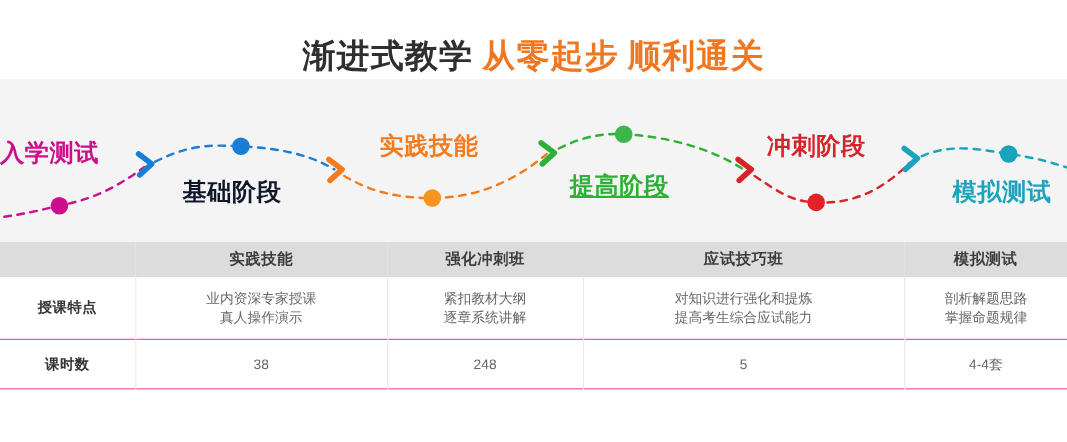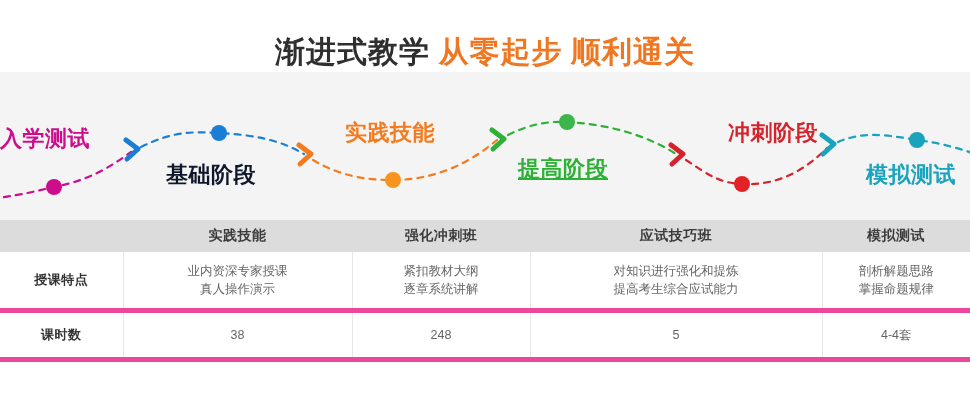--- a/index.html
+++ b/index.html
@@ -103,21 +103,21 @@
     height: 32px;
     color: #3c3c3c;
     font-size: 14px;
     font-weight: bold;
     letter-spacing: 0.5px;
   }
   .course-table thead th.blank-head {
     background: #dcdcdc;
   }
   .course-table tbody tr {
-    border-bottom: 5px solid #ec4899;
+    border-bottom: 1px solid #ec4899;
   }
   .course-table tbody td {
     border-right: 1px solid #e8e8e8;
     color: #666666;
     font-size: 12.5px;
     line-height: 18px;
     background: #ffffff;
   }
   .course-table tbody td:last-child {
     border-right: none;
@@ -172,21 +172,21 @@
       <circle cx="393" cy="108" r="8" fill="#f8931f"></circle>
       <circle cx="567" cy="50" r="8" fill="#3cb54a"></circle>
       <circle cx="742" cy="112" r="8" fill="#e32228"></circle>
       <circle cx="917" cy="68" r="8" fill="#19a3bd"></circle>
     </svg>
 
     <div class="stage-label" style="left:0px;   top:52px; color:#cc0e8d;">入学测试</div>
     <div class="stage-label" style="left:166px; top:88px; color:#0f172a;">基础阶段</div>
     <div class="stage-label" style="left:345px; top:46px; color:#f37b1d;">实践技能</div>
     <div class="stage-label" style="left:518px; top:82px; color:#2cb134;text-decoration:underline;">提高阶段</div>
-    <div class="stage-label" style="left:697px; top:46px; color:#d6222a;margin-left:31px;">冲刺阶段</div>
+    <div class="stage-label" style="left:697px; top:46px; color:#d6222a;">冲刺阶段</div>
     <div class="stage-label" style="left:866px; top:88px; color:#19a3bd;">模拟测试</div>
   </div>
 
   <table class="course-table">
     <colgroup>
       <col style="width:123px">
       <col style="width:229px">
       <col style="width:178px">
       <col style="width:292px">
       <col style="width:148px">

